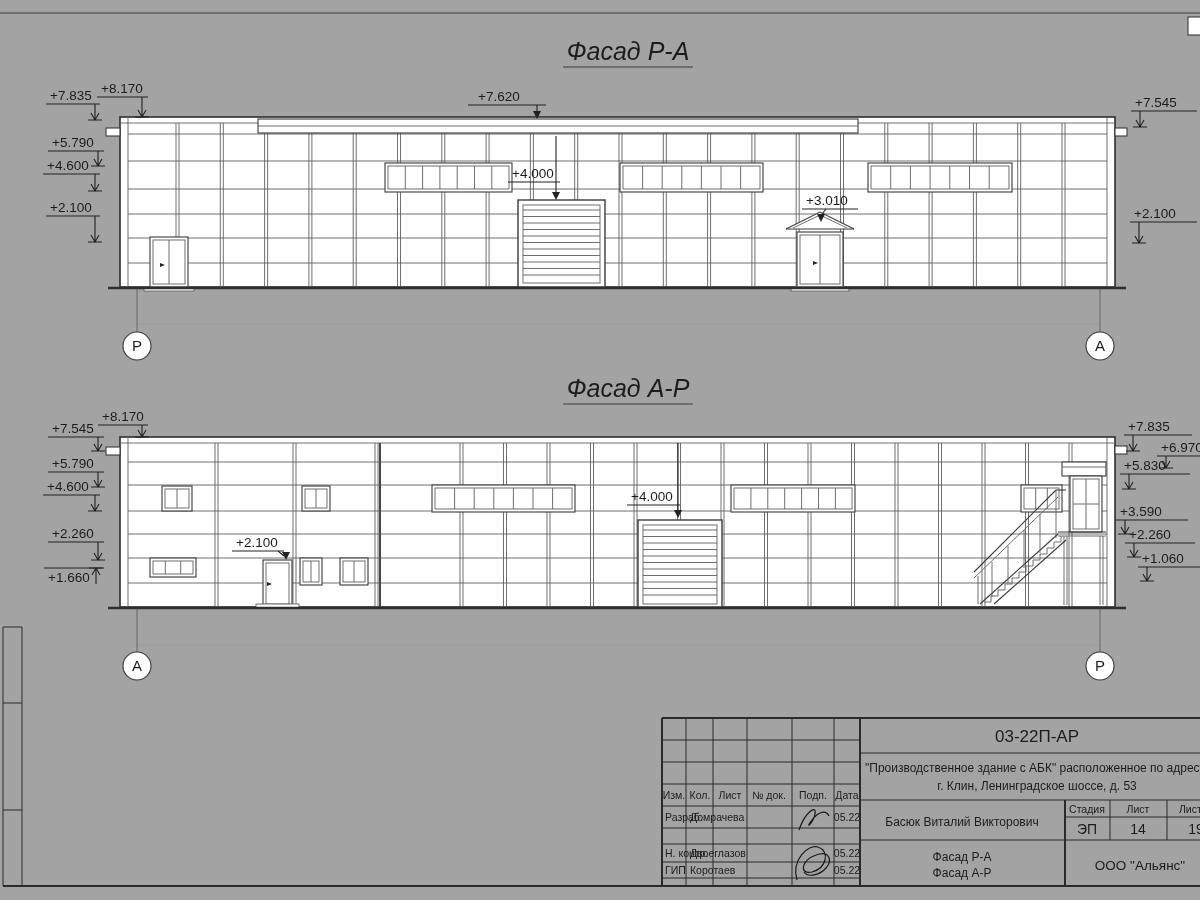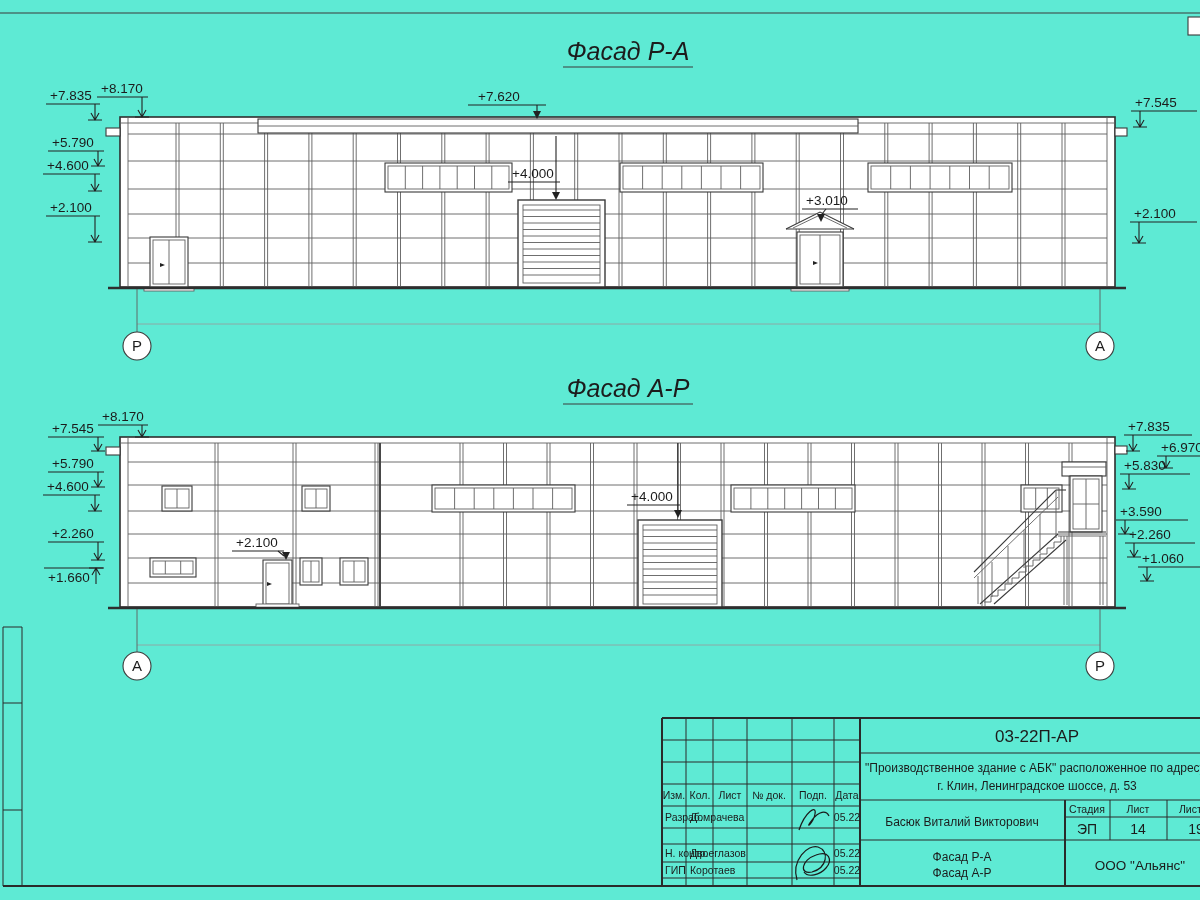--- a/index.html
+++ b/index.html
@@ -1,16 +1,16 @@
 <!DOCTYPE html>
 <html><head>
 <meta charset="utf-8">
 <style>
   html,body{margin:0;padding:0;background:#fff;}
-  .page{position:relative;width:1200px;height:900px;background:#5eead4;overflow:hidden;}
+  .page{position:relative;width:1200px;height:900px;background:#a3a3a3;overflow:hidden;}
   svg{display:block;}
   text{font-family:"Liberation Sans","DejaVu Sans",sans-serif;fill:#1c1c1c;}
   .t-title{font-size:25px;font-style:italic;}
   .t-mark{font-size:13.5px;}
   .t-axis{font-size:15px;}
   .t-tb{font-size:10.5px;}
   .t-tb2{font-size:12px;}
   .t-doc{font-size:17px;}
   .t-val{font-size:14px;}
   .t-comp{font-size:13.5px;}

